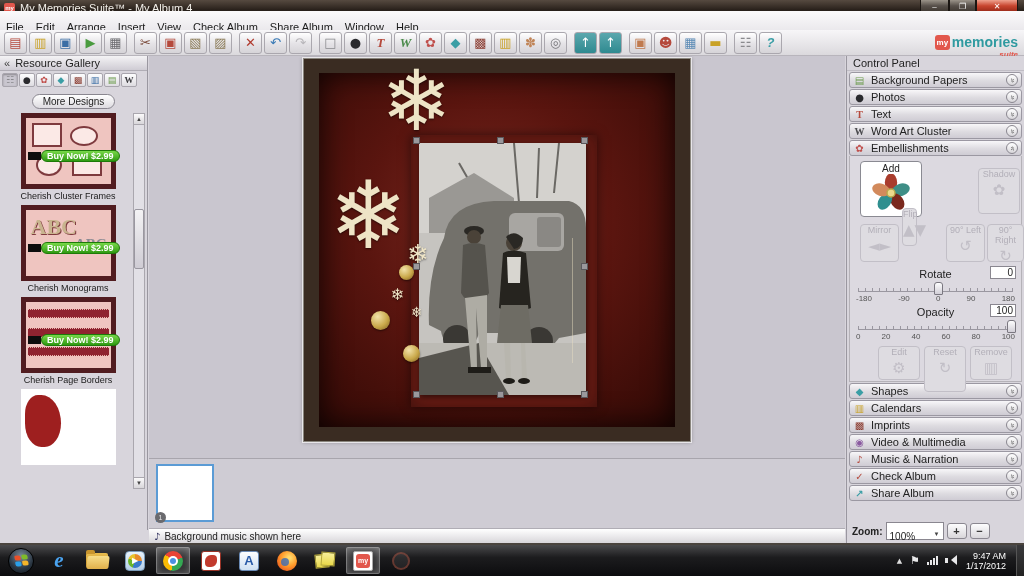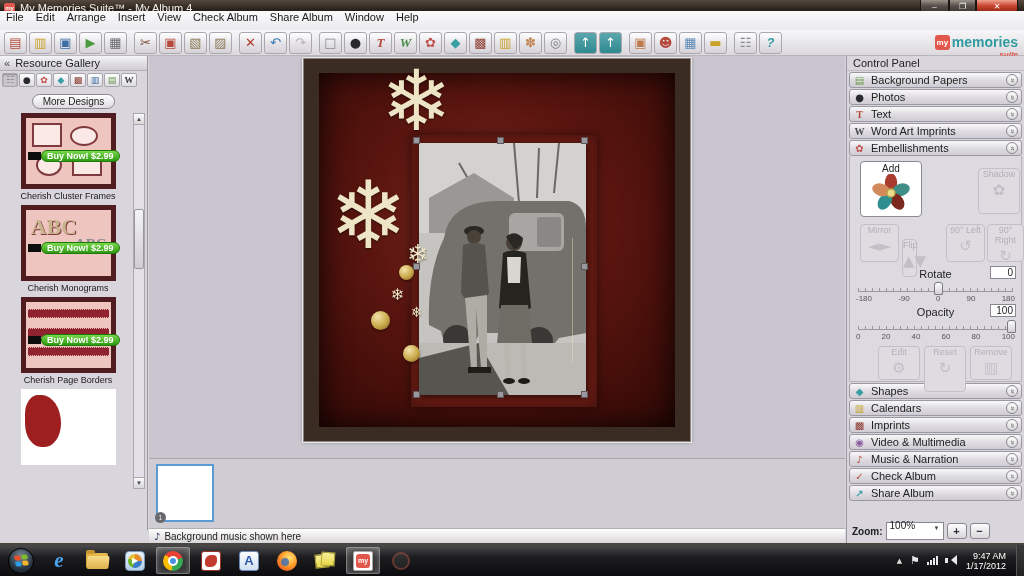--- a/index.html
+++ b/index.html
@@ -18,21 +18,21 @@
   #win-controls { position:absolute; right:6px; top:0; display:flex; }
   .winbtn { height:14px; display:flex; align-items:center; justify-content:center;
     color:#fff; font-size:8px; border:1px solid #1a1511; border-top:none;
     border-radius:0 0 3px 3px; background:linear-gradient(#9a9389,#57504a 45%,#3a332c); }
   .winbtn.min { width:29px; } .winbtn.max { width:27px; }
   .winbtn.close { width:42px; background:linear-gradient(#efa28f,#c8452f 45%,#8f2414); }
 
   
   #menubar { left:0; top:11px; width:1024px; height:23px;
     background:linear-gradient(#fbfafb,#e8e6ea); border-bottom:1px solid #c8c5cc;
-    display:flex; align-items:flex-start; font-size:11px; color:#1a1a1a; }
+    display:flex; align-items:flex-end; font-size:11px; color:#1a1a1a; }
   .menu-item { padding:0 6px; }
 
   
   #toolbar { left:0; top:30px; width:1024px; height:26px;
     background:linear-gradient(#f7f6f8,#dbd9dd); border-bottom:1px solid #b8b5bc;
     display:flex; align-items:center; padding:0 3px; }
   .tbtn { width:23px; height:22px; margin:0 1px; border:1px solid #aaa7ae; border-radius:3px;
     background:linear-gradient(#ffffff,#e4e2e6 55%,#d6d4d8);
     display:flex; align-items:center; justify-content:center; font-size:13px; line-height:1; }
   .tb-sep { width:5px; }
@@ -128,39 +128,39 @@
   .chev-glyph { display:inline-block; transform:rotate(90deg); }
   .chev-glyph.up { transform:rotate(-90deg); }
   #emb-body { margin:0 2px; border:1px solid #b5b2b8; border-top:none; background:#dcd9e0; height:226px; position:relative; }
   #add-btn { position:absolute; left:10px; top:5px; width:62px; height:56px; background:#fff;
     border:1px solid #8a8a92; border-radius:4px; text-align:center; font-size:10px; color:#222; padding-top:1px; }
   .dbtn { position:absolute; border:1px solid #c2bfc7; border-radius:4px; background:#dedce1;
     color:#b2afb8; font-size:9px; text-align:center; }
   .dbtn .dglyph { display:block; font-size:15px; color:#c2bfc7; margin-top:2px; }
   #shadow-btn { left:128px; top:12px; width:42px; height:46px; }
   #mirror-btn { left:10px; top:68px; width:39px; height:38px; }
-  #flip-btn { left:52px; top:83px; width:15px; height:38px; }
+  #flip-btn { left:52px; top:52px; width:15px; height:38px; }
   #left90-btn { left:96px; top:68px; width:39px; height:38px; }
   #right90-btn { left:137px; top:68px; width:37px; height:38px; }
   .slider-label { position:absolute; width:100%; text-align:center; font-size:11px; color:#222; }
   .valbox { position:absolute; right:5px; width:26px; height:13px; background:#fff; border:1px solid #8a8790;
     font-size:10px; color:#222; text-align:right; padding-right:2px; line-height:12px; }
   .slider-track { position:absolute; left:8px; right:8px; height:4px; border-bottom:1px solid #9a97a0;
     background:repeating-linear-gradient(90deg,#9a97a0 0 1px,transparent 1px 7px); }
   .slider-handle { position:absolute; top:-6px; width:9px; height:13px; background:linear-gradient(#fdfdfe,#d2cfd7);
     border:1px solid #7a7780; border-radius:3px 3px 1px 1px; }
   .tickrow { position:absolute; left:6px; right:6px; display:flex; justify-content:space-between;
     font-size:8px; color:#555; }
   #edit-btn { left:28px; top:190px; width:42px; height:34px; }
   #reset-btn { left:74px; top:190px; width:42px; height:46px; }
   #remove-btn { left:120px; top:190px; width:42px; height:34px; }
   #zoombar { position:absolute; left:0; bottom:2px; width:178px; height:20px; display:flex; align-items:center; padding:0 5px; }
   #zoom-label { font-size:10px; font-weight:bold; color:#222; margin-right:3px; }
   #zoom-select { width:58px; height:15px; background:#fff; border:1px solid #8a8790; font-size:10px; color:#222;
-    display:flex; align-items:flex-end; padding:8px 3px; }
+    display:flex; align-items:flex-start; padding:8px 3px; }
   #zoom-select .arrow { margin-left:auto; font-size:6px; color:#444; }
   .zbtn { width:20px; height:16px; margin-left:3px; border:1px solid #8a8790; border-radius:3px;
     background:linear-gradient(#fdfdfe,#d8d6da); font-size:11px; font-weight:bold; color:#333;
     display:flex; align-items:center; justify-content:center; }
 
   
   #win-bottom { left:0; top:543px; width:1024px; height:2px; background:#4a443e; }
 
   
   #taskbar { left:0; top:545px; width:1024px; height:31px;
@@ -520,21 +520,21 @@
     </div>
     <div class="sect">
       <span class="sicon" style="color:#b5493c;font-weight:bold;font-family:'Liberation Serif','DejaVu Serif',serif">T</span>
       <span>Text</span>
       <span class="chev-btn">
           <i class="chev-glyph">»</i>
         </span>
     </div>
     <div class="sect">
       <span class="sicon" style="color:#4a4a4e;font-weight:bold;font-family:'Liberation Serif','DejaVu Serif',serif">W</span>
-      <span>Word Art Imprints</span>
+      <span>Word Art Cluster</span>
       <span class="chev-btn">
           <i class="chev-glyph">»</i>
         </span>
     </div>
     <div class="sect">
       <span class="sicon g" style="color:#c0504d">✿</span>
       <span>Embellishments</span>
       <span class="chev-btn">
           <i class="chev-glyph up">»</i>
         </span>

